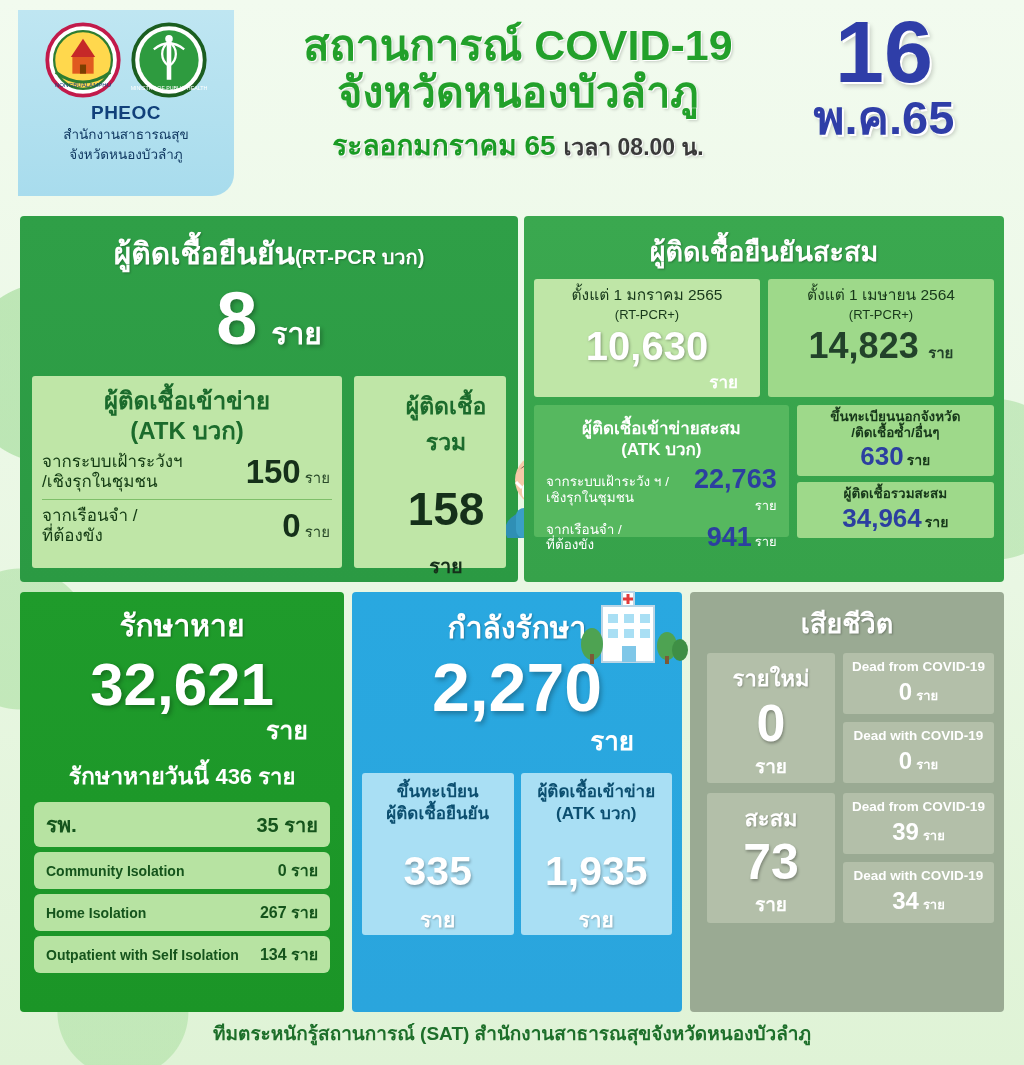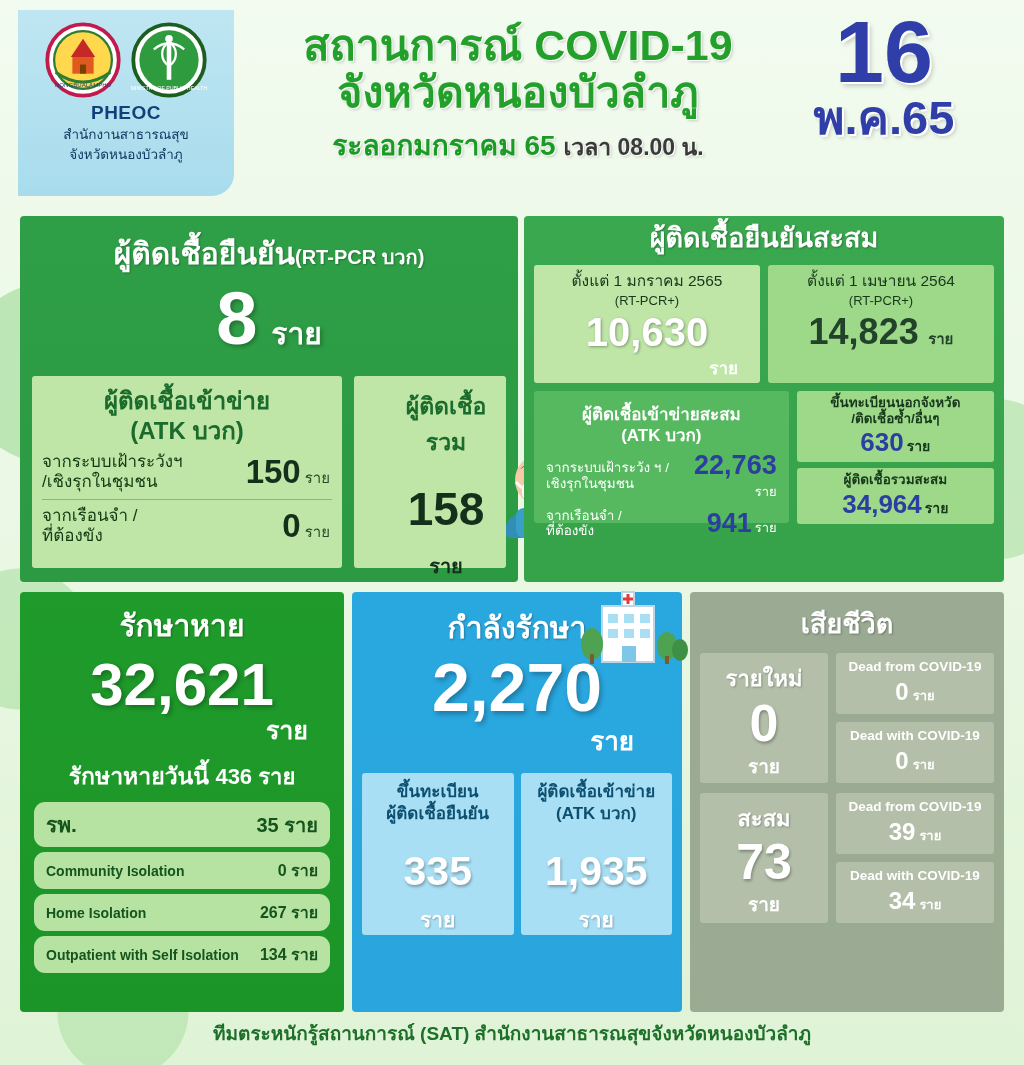--- a/index.html
+++ b/index.html
@@ -104,21 +104,21 @@
   .sub-total .h { color: #1b6b2c; font-size: 23px; font-weight: bold; padding-top: 12px; }
   .sub-total .v { font-size: 46px; font-weight: bold; color: #15301a; margin-top: 22px; }
   .sub-total .u3 { font-size: 20px; font-weight: bold; color: #15301a; display:block; margin-top: 14px; }
 
   
   #cumulative {
     left: 524px; top: 216px; width: 480px; height: 366px;
     background: linear-gradient(180deg,#3aa84f 0%,#36a24a 100%);
     border-radius: 4px;
   }
-  #cumulative .ttl { font-size: 27px; text-align: center; }
+  #cumulative .ttl { font-size: 27px; text-align: center; padding-top: 14px; }
   .cum-top { display: flex; gap: 8px; padding: 6px 10px 0 10px; }
   .cum-card {
     flex: 1; background: #bfe6a7; border-radius: 3px; text-align: center; padding: 6px 4px 8px 4px;
     height: 118px;
   }
   .cum-card.dark { background: #9ed98a; }
   .cum-card .cl { font-size: 15.5px; color: #17381a; line-height: 1.25; }
   .cum-card .cl small { font-size: 13px; }
   .cum-card .cv { font-size: 40px; font-weight: bold; color: #ffffff; text-shadow: 1px 1px 3px rgba(0,0,0,.35); line-height: 1.1; }
   .cum-card .cv.dk { color: #22422a; text-shadow: none; }
@@ -152,21 +152,21 @@
     text-align: center; color: #ffffff; font-size: 60px; font-weight: bold;
     text-shadow: 2px 2px 5px rgba(0,0,0,.3); line-height: 1.05; margin-top: 4px;
   }
   .rec-unit { text-align: right; padding-right: 36px; color: #fff; font-size: 25px; font-weight: bold; margin-top: -6px;}
   .rec-today {
     text-align: center; color: #ffffff; font-size: 23px; font-weight: bold; margin-top: 8px;
   }
   .rec-today .n { font-size: 22px; }
   .rec-list { margin: 8px 14px 0 14px; }
   .rec-item {
-    background: #b7e3a2; border-radius: 11px; margin-bottom: 5px;
+    background: #b7e3a2; border-radius: 6px; margin-bottom: 5px;
     display: flex; justify-content: space-between; align-items: center;
     padding: 6px 12px;
   }
   .rec-item .lab { color: #15541c; font-weight: bold; font-size: 14px; }
   .rec-item.first .lab { font-size: 21px; }
   .rec-item .val { color: #15541c; font-weight: bold; font-size: 16px; }
   .rec-item.first .val { font-size: 20px; }
 
   
   #treating {
@@ -188,21 +188,21 @@
   .tr-card .h { color: #0c4f70; font-size: 17px; font-weight: bold; line-height: 1.3; }
   .tr-card .v { color: #ffffff; font-size: 41px; font-weight: bold; text-shadow: 1px 2px 3px rgba(0,0,0,.3); margin-top: 22px; }
   .tr-card .u { color: #ffffff; font-size: 21px; font-weight: bold; display: block; margin-top: 8px; text-shadow: 1px 1px 2px rgba(0,0,0,.25);}
 
   
   #deaths {
     left: 690px; top: 592px; width: 314px; height: 420px;
     background: #9aaa93; border-radius: 4px;
   }
   #deaths .ttl { font-size: 27px; text-align: center; padding-top: 10px; color: #ffffff; }
-  .d-block { display: flex; gap: 8px; padding: 8px 10px 0 10px; }
+  .d-block { display: flex; gap: 8px; padding: 8px 10px 0 17px; }
   .d-left {
     width: 128px; background: #b3bfa9; border-radius: 3px; text-align: center; padding-top: 8px;
   }
   .d-left .h { color: #ffffff; font-size: 22px; font-weight: bold; text-shadow: 1px 1px 2px rgba(0,0,0,.25); }
   .d-left .v { color: #ffffff; font-size: 52px; font-weight: bold; line-height: 1.05; text-shadow: 1px 2px 3px rgba(0,0,0,.3); }
   .d-left .u { color: #ffffff; font-size: 19px; font-weight: bold; }
   .d-right { flex: 1; display: flex; flex-direction: column; gap: 8px; }
   .d-card { background: #b3bfa9; border-radius: 3px; text-align: center; padding: 6px 4px 8px 4px; flex: 1; }
   .d-card .h { color: #ffffff; font-size: 13.5px; font-weight: bold; }
   .d-card .v { color: #ffffff; font-size: 24px; font-weight: bold; margin-top: 4px; }

